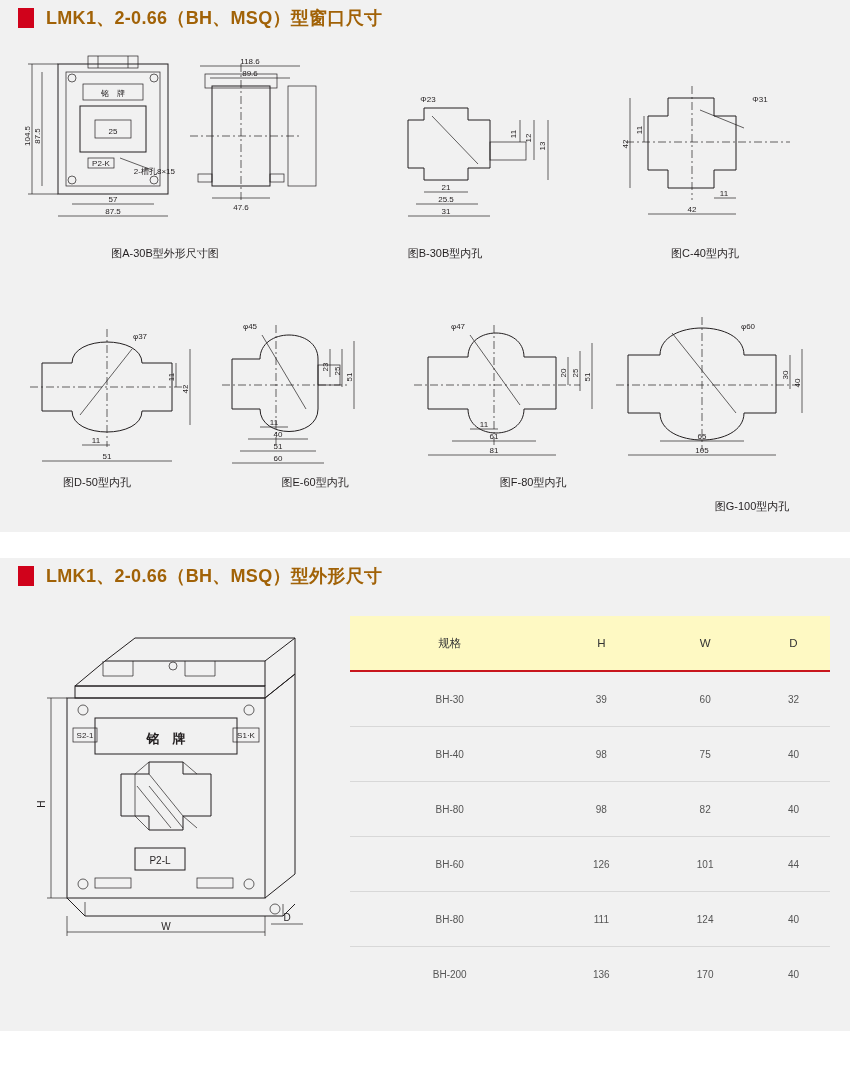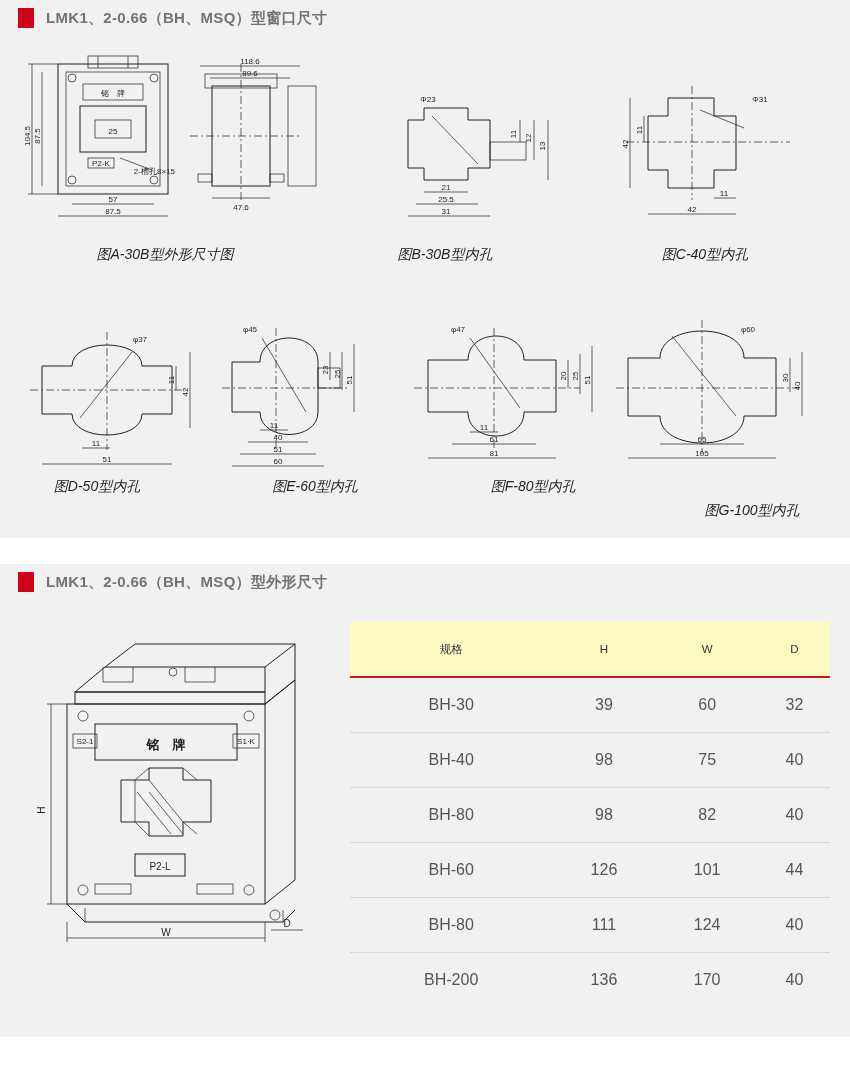--- a/index.html
+++ b/index.html
@@ -16,32 +16,32 @@
     display:flex;align-items:center;
     height:36px;
     background:#f1f1f1;
     padding:0 0 0 18px;
     box-sizing:border-box;
   }
   .head-mark{
     width:16px;height:20px;background:#d0021b;margin-right:12px;flex:0 0 auto;
   }
   .head-title{
-    font-size:15px;font-weight:bold;color:#737373;letter-spacing:.3px;
+    font-size:18px;font-weight:bold;color:#a16207;letter-spacing:.3px;
     white-space:nowrap;
   }
   .panel{
     background:#f1f1f1;
     width:850px;
     box-sizing:border-box;
   }
   .panel-inner{background:#f1f1f1;padding:10px 0 18px 0;}
   .diagram-row{position:relative;}
   .caption{
-    text-align:center;font-size:14px;color:#231f20;font-style:italic;
+    text-align:center;font-size:11px;color:#231f20;
   }
   svg{display:block;}
   .ln{stroke:#231f20;stroke-width:1;fill:none;}
   .ln-thin{stroke:#231f20;stroke-width:.7;fill:none;}
   .dash{stroke:#231f20;stroke-width:.7;fill:none;stroke-dasharray:8 3 2 3;}
   .txt{font-family:"Liberation Sans",sans-serif;font-size:8px;fill:#231f20;}
   .txt10{font-family:"Liberation Sans",sans-serif;font-size:10px;fill:#231f20;}
   .txtb{font-family:"Liberation Sans",sans-serif;font-size:13px;fill:#231f20;font-weight:bold;}
   .gap{height:26px;background:#ffffff;}
   table.spec{
@@ -56,21 +56,21 @@
     height:52px;
     color:#333;
     font-size:11.5px;
     border-bottom:2px solid #c8161d;
   }
   table.spec tbody td{
     height:52px;
     text-align:center;
     border-bottom:1px solid #d8d8d8;
     color:#555;
-    font-size:16px;
+    font-size:10px;
   }
   table.spec tbody tr:last-child td{border-bottom:none;}
   .sec2-body{display:flex;align-items:flex-start;background:#f1f1f1;padding:22px 0 30px 0;}
   .sec2-left{width:350px;display:flex;justify-content:center;}
   .sec2-right{width:500px;}
 </style>
 </head>
 <body>
 
 <div class="section">

